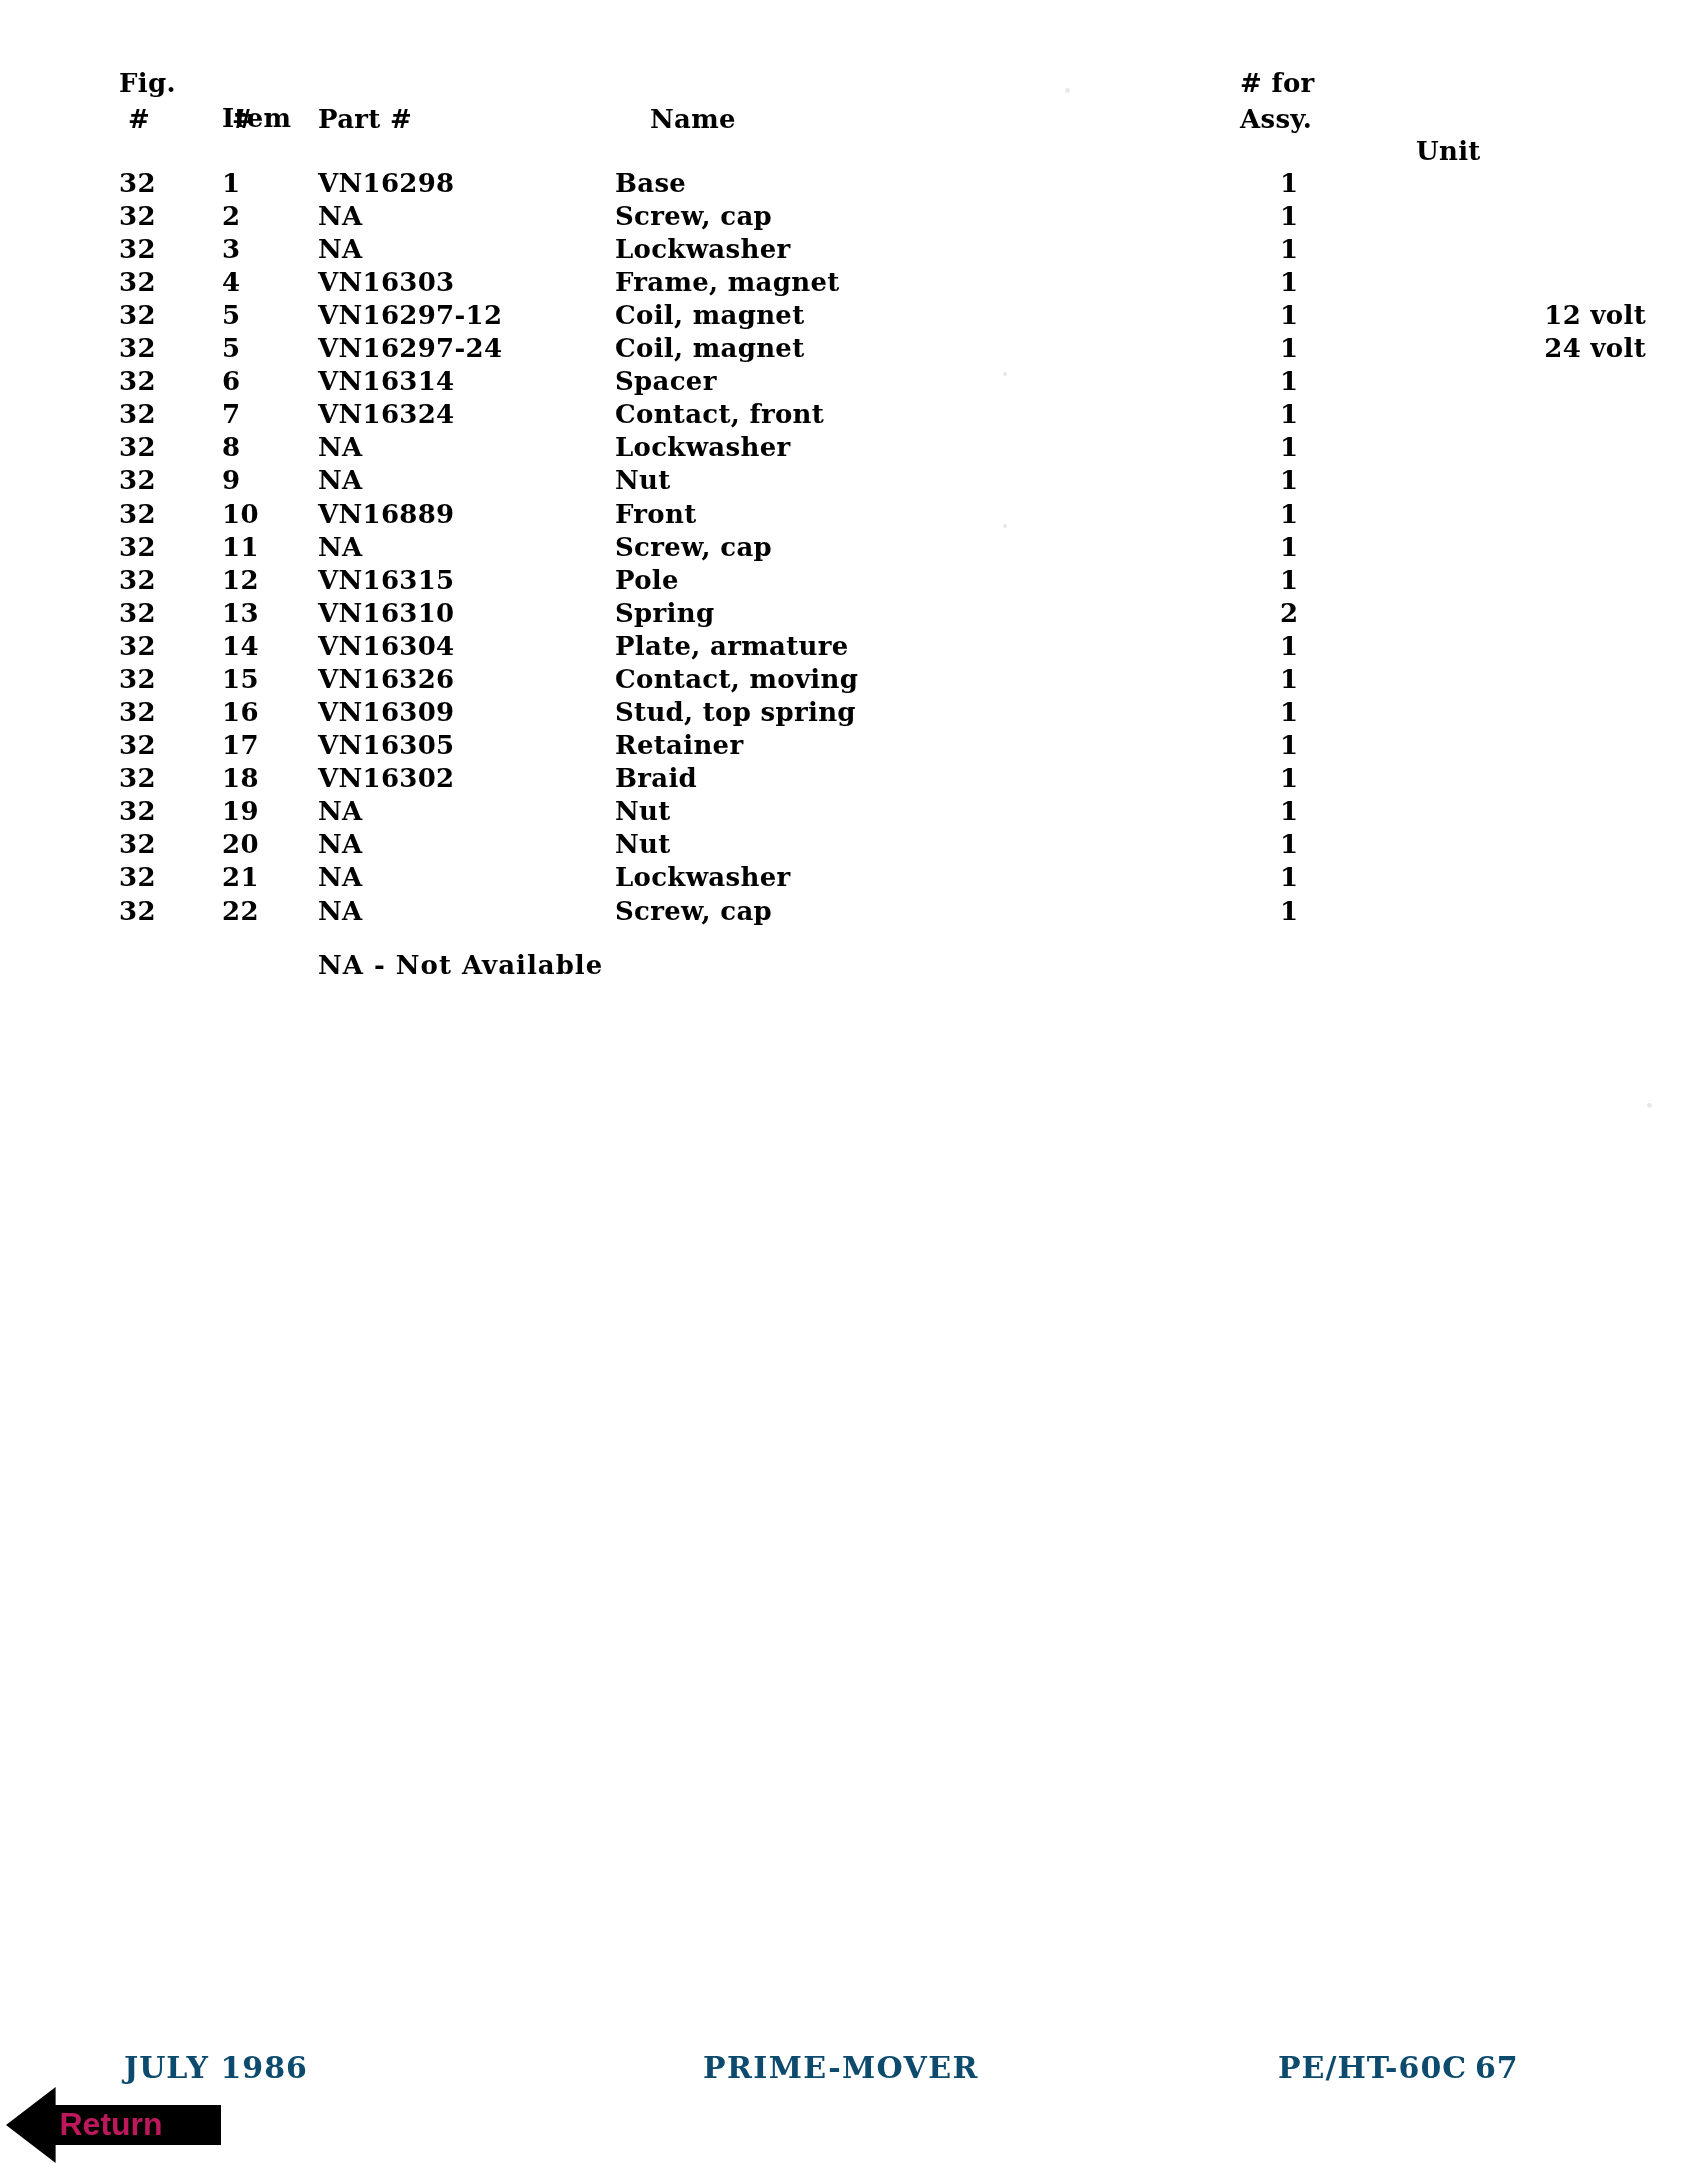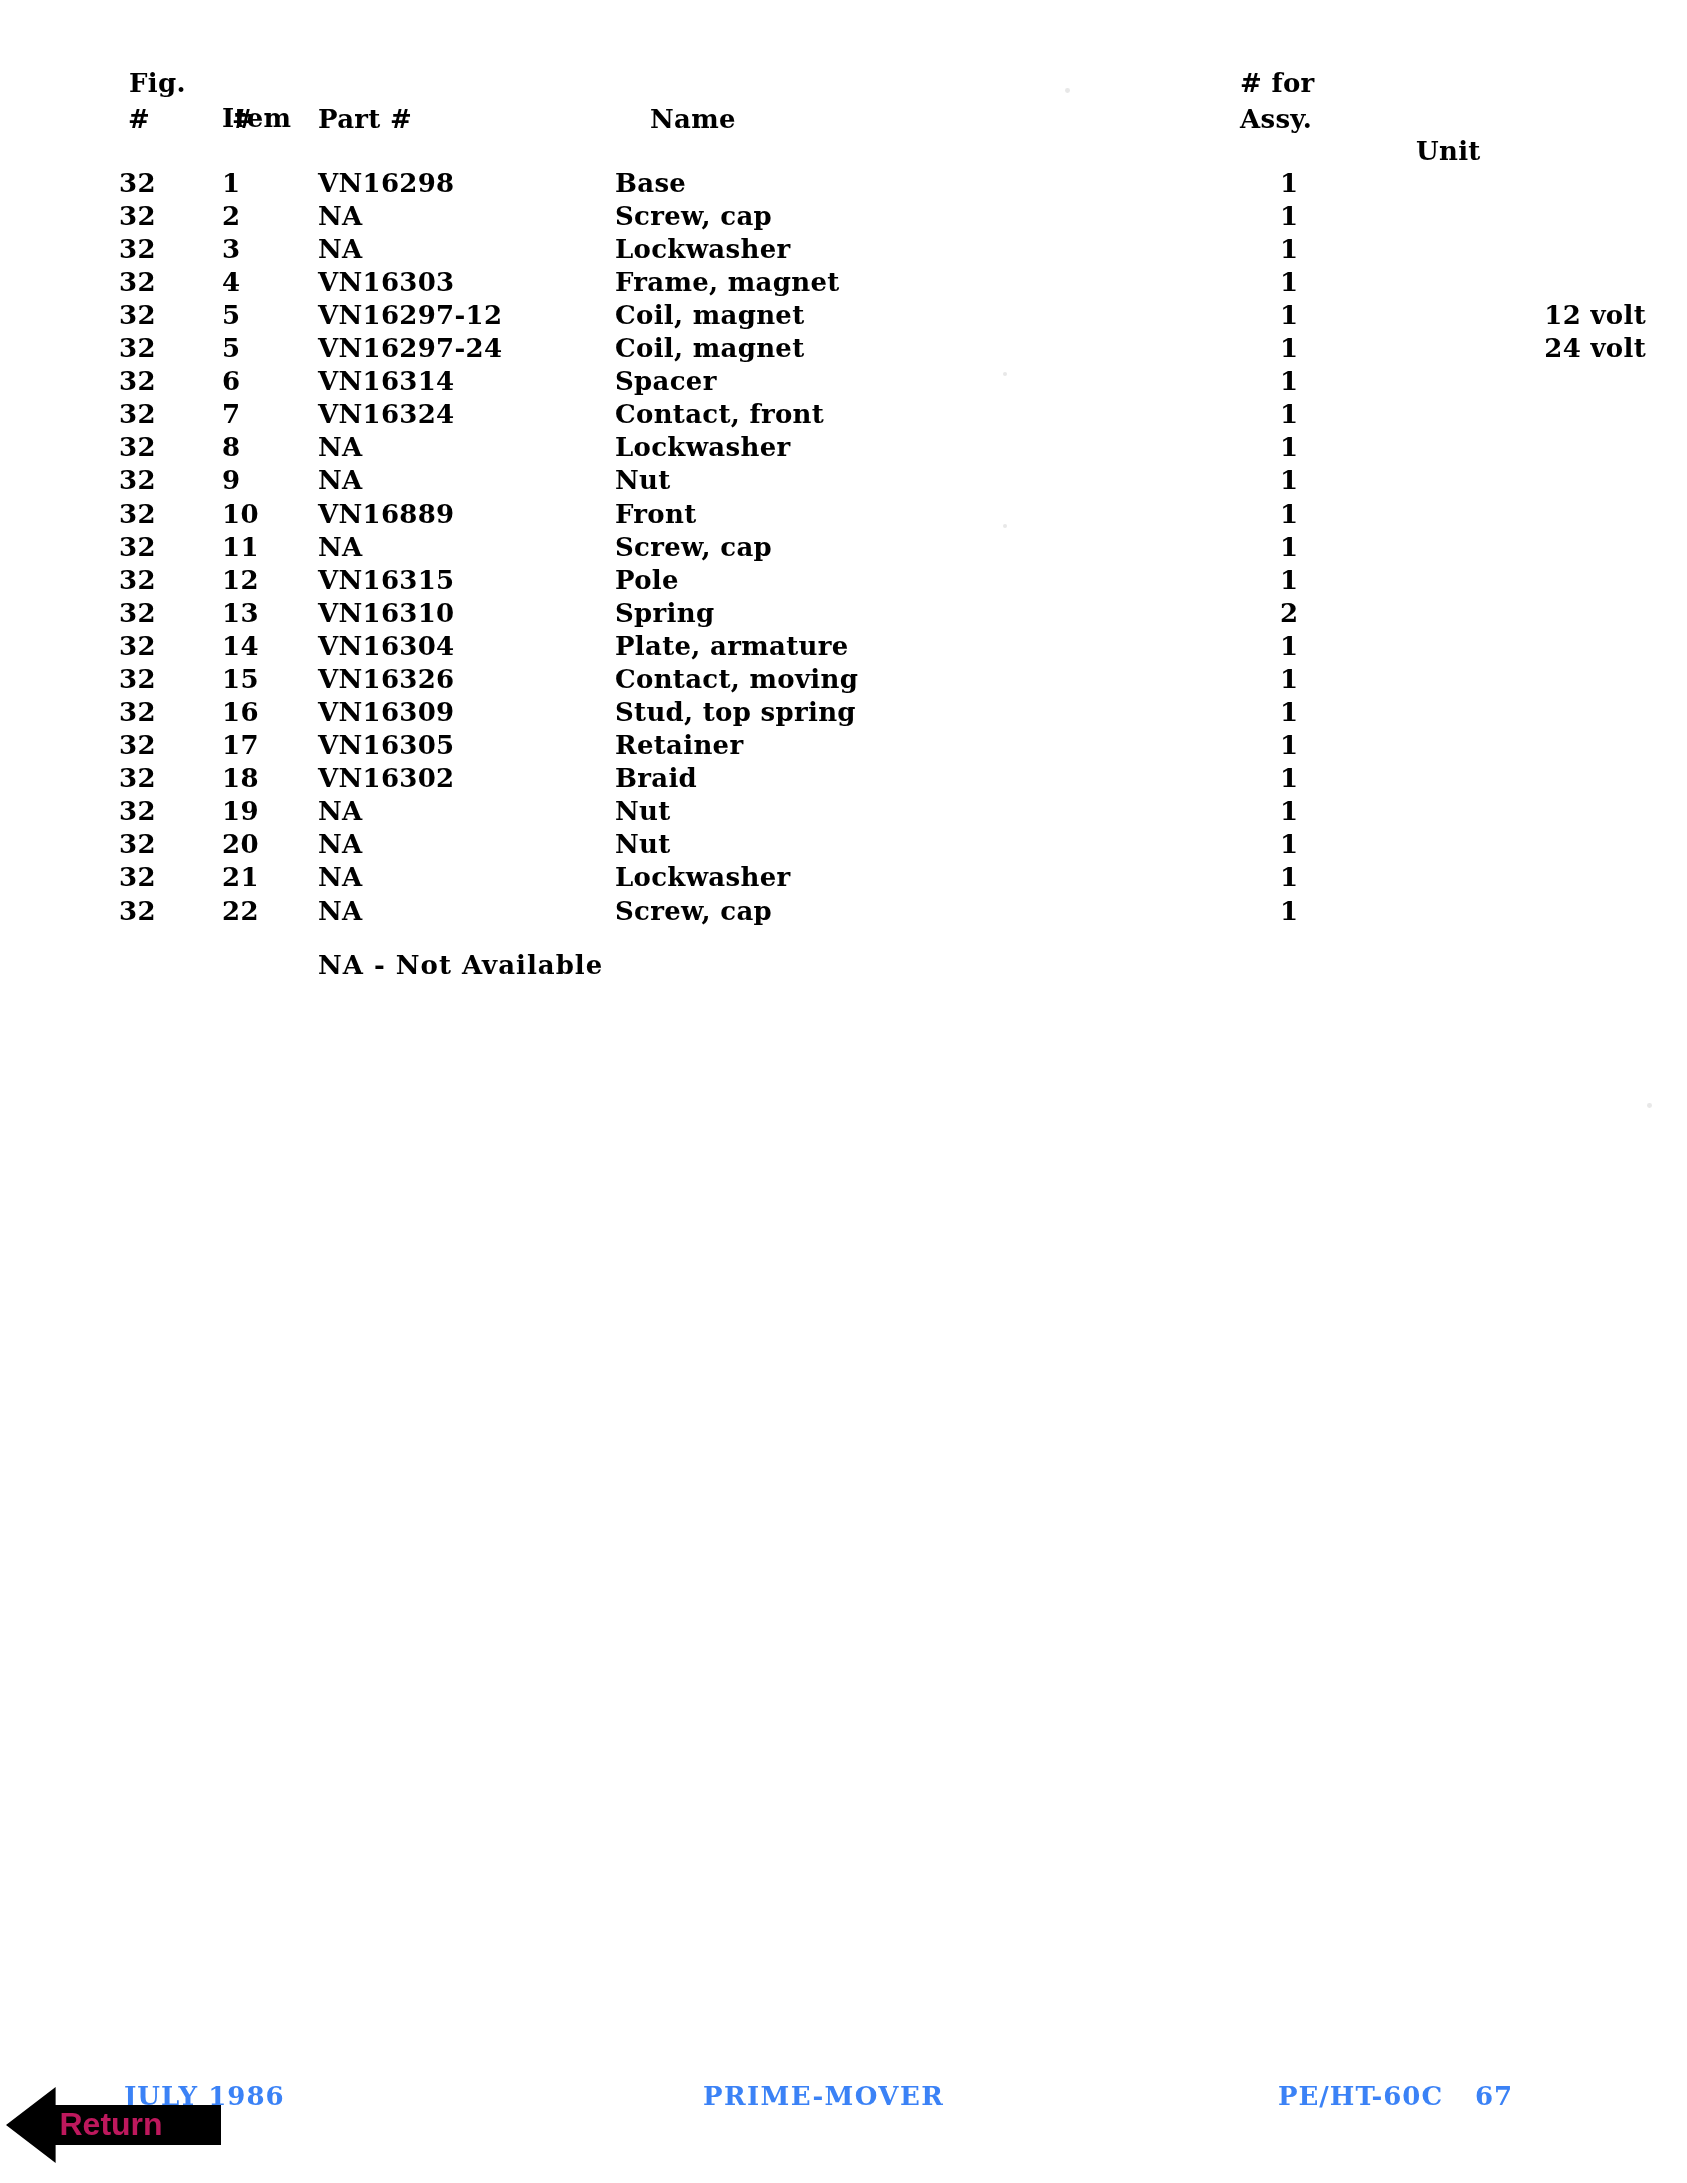--- a/index.html
+++ b/index.html
@@ -72,21 +72,21 @@
   .hdr-cell {
     position: absolute;
     top: 0;
     font-family: "DejaVu Serif", serif;
     font-weight: bold;
     font-size: 26px;
     line-height: 29px;
     letter-spacing: 0.3px;
     color: #000;
   }
-  .h-fig   { left: 119px; margin-left: 10px; }
+  .h-fig   { left: 119px; }
   .h-item  { left: 222px; margin-top: 35px; }
   .h-part  { left: 318px; }
   .h-name  { left: 615px; margin-left: 35px; }
   .h-assy  { left: 1240px; }
   .h-unit  { left: 1416px; margin-top: 32px; }
 
   .h-fig2  { left: 128px; }
   .h-item2 { left: 232px; }
 
   
@@ -108,26 +108,25 @@
     left: 0;
     top: 2050px;
     width: 1687px;
     height: 41px;
   }
   .foot {
     position: absolute;
     top: 0;
     font-family: "DejaVu Serif", serif;
     font-weight: bold;
-    font-size: 26px;
+    font-size: 30px;
     line-height: 36px;
     letter-spacing: 1px;
-    color: #3b82f6;
+    color: #0c4a6e;
     white-space: nowrap;
-    margin-top: 28px;
   }
   #foot-date { left: 124px; }
   #foot-title { left: 703px; letter-spacing: 1.4px; }
   #foot-doc { left: 1278px; }
   #foot-page { left: 1475px; }
 
   
   #return-btn {
     position: absolute;
     left: 5.5px;

